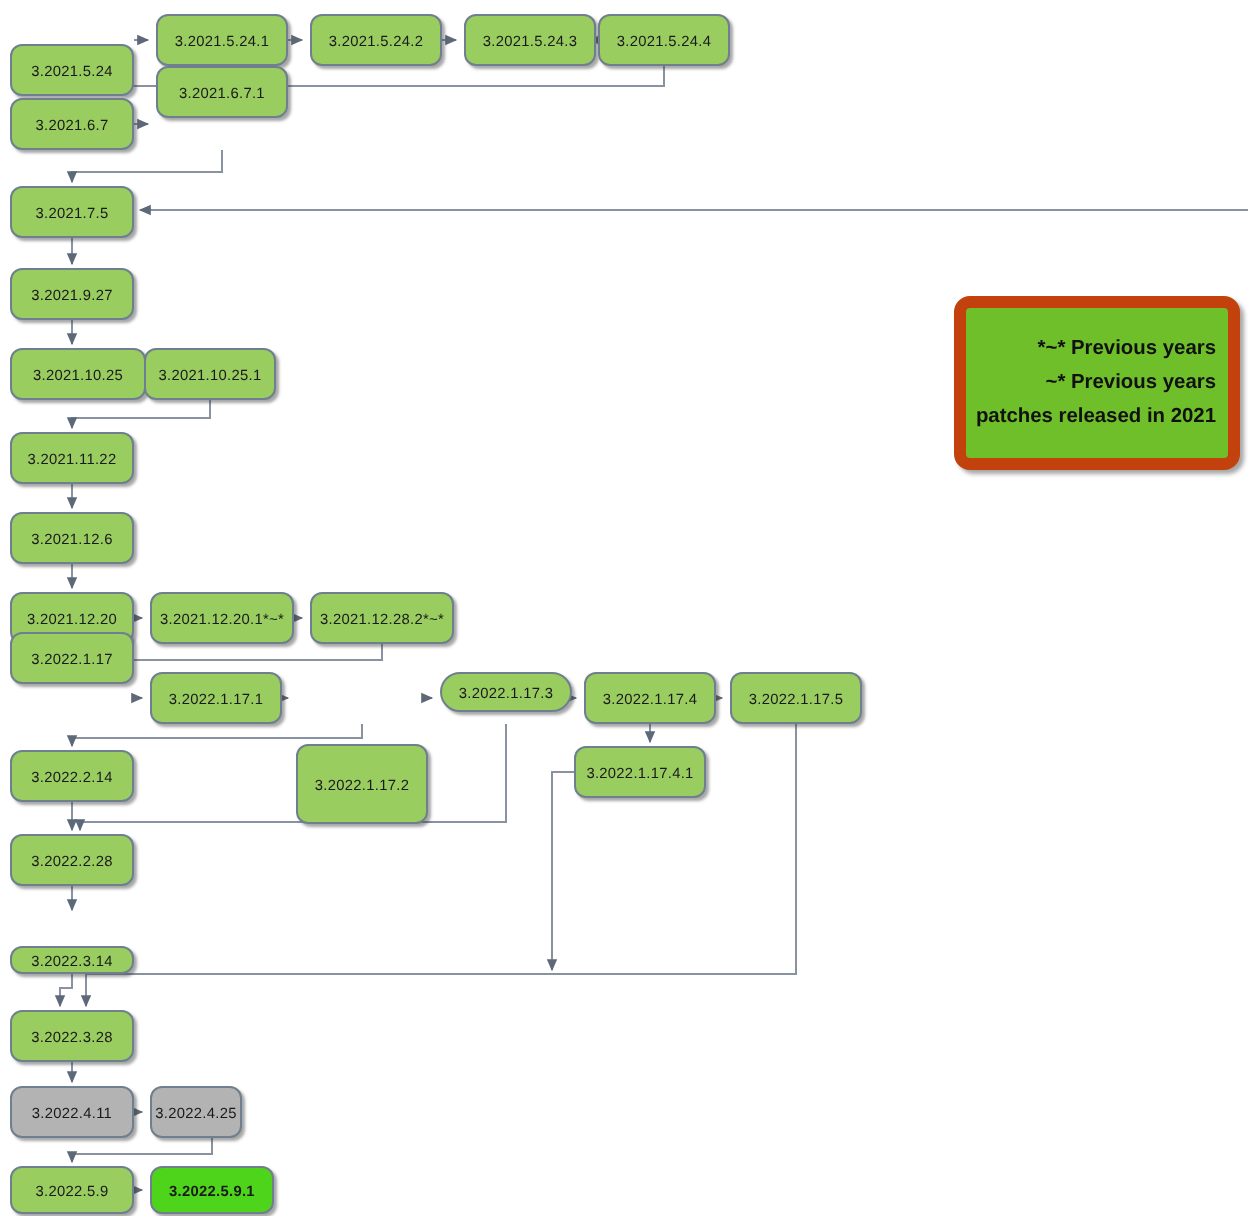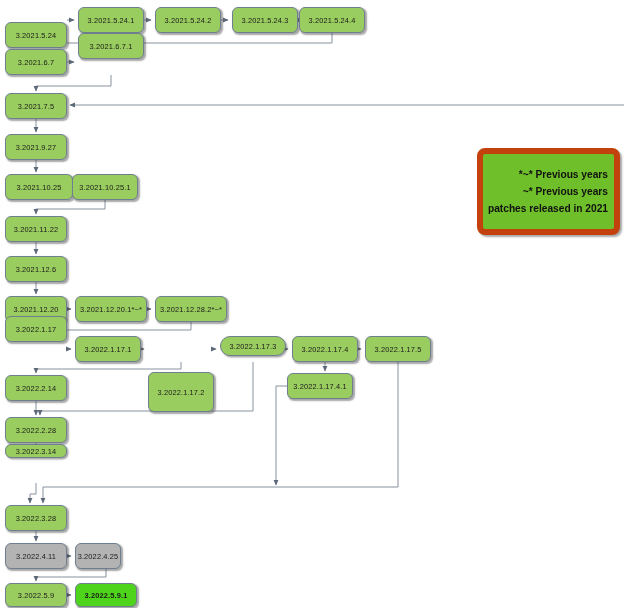--- a/index.html
+++ b/index.html
@@ -138,21 +138,21 @@
       <div class="node" style="left: 155px; top: 296px; width: 72px; height: 26px;">3.2021.12.28.2*~*</div>
       <div class="node" style="left: 5px; top: 316px; width: 62px; height: 26px;">3.2022.1.17</div>
       <div class="node" style="left: 75px; top: 336px; width: 66px; height: 26px;">3.2022.1.17.1</div>
       <div class="node" style="left: 148px; top: 336px; width: 66px; height: 40px; margin-top: 36px;">3.2022.1.17.2</div>
       <div class="node" style="left: 220px; top: 336px; width: 66px; height: 20px; border-radius: 13px;">3.2022.1.17.3</div>
       <div class="node" style="left: 292px; top: 336px; width: 66px; height: 26px;">3.2022.1.17.4</div>
       <div class="node" style="left: 365px; top: 336px; width: 66px; height: 26px;">3.2022.1.17.5</div>
       <div class="node" style="left: 287px; top: 373px; width: 66px; height: 26px;">3.2022.1.17.4.1</div>
       <div class="node" style="left: 5px; top: 375px; width: 62px; height: 26px;">3.2022.2.14</div>
       <div class="node" style="left: 5px; top: 417px; width: 62px; height: 26px;">3.2022.2.28</div>
-      <div class="node" style="left: 5px; top: 444px; width: 62px; height: 14px;">3.2022.3.14</div>
+      <div class="node" style="left: 5px; top: 473px; width: 62px; height: 14px;">3.2022.3.14</div>
       <div class="node" style="left: 5px; top: 505px; width: 62px; height: 26px;">3.2022.3.28</div>
       <div class="node gray" style="left: 5px; top: 543px; width: 62px; height: 26px;">3.2022.4.11</div>
       <div class="node gray" style="left: 75px; top: 543px; width: 46px; height: 26px;">3.2022.4.25</div>
       <div class="node" style="left: 5px; top: 583px; width: 62px; height: 24px;">3.2022.5.9</div>
       <div class="node bright" style="left: 75px; top: 583px; width: 62px; height: 24px;">3.2022.5.9.1</div>
     </div>
 
   <div class="legend" style="left: 477px; top: 148px; width: 143px; height: 87px;">
     <div class="lg-line">*~* Previous years</div>
     <div class="lg-line">~* Previous years</div>

